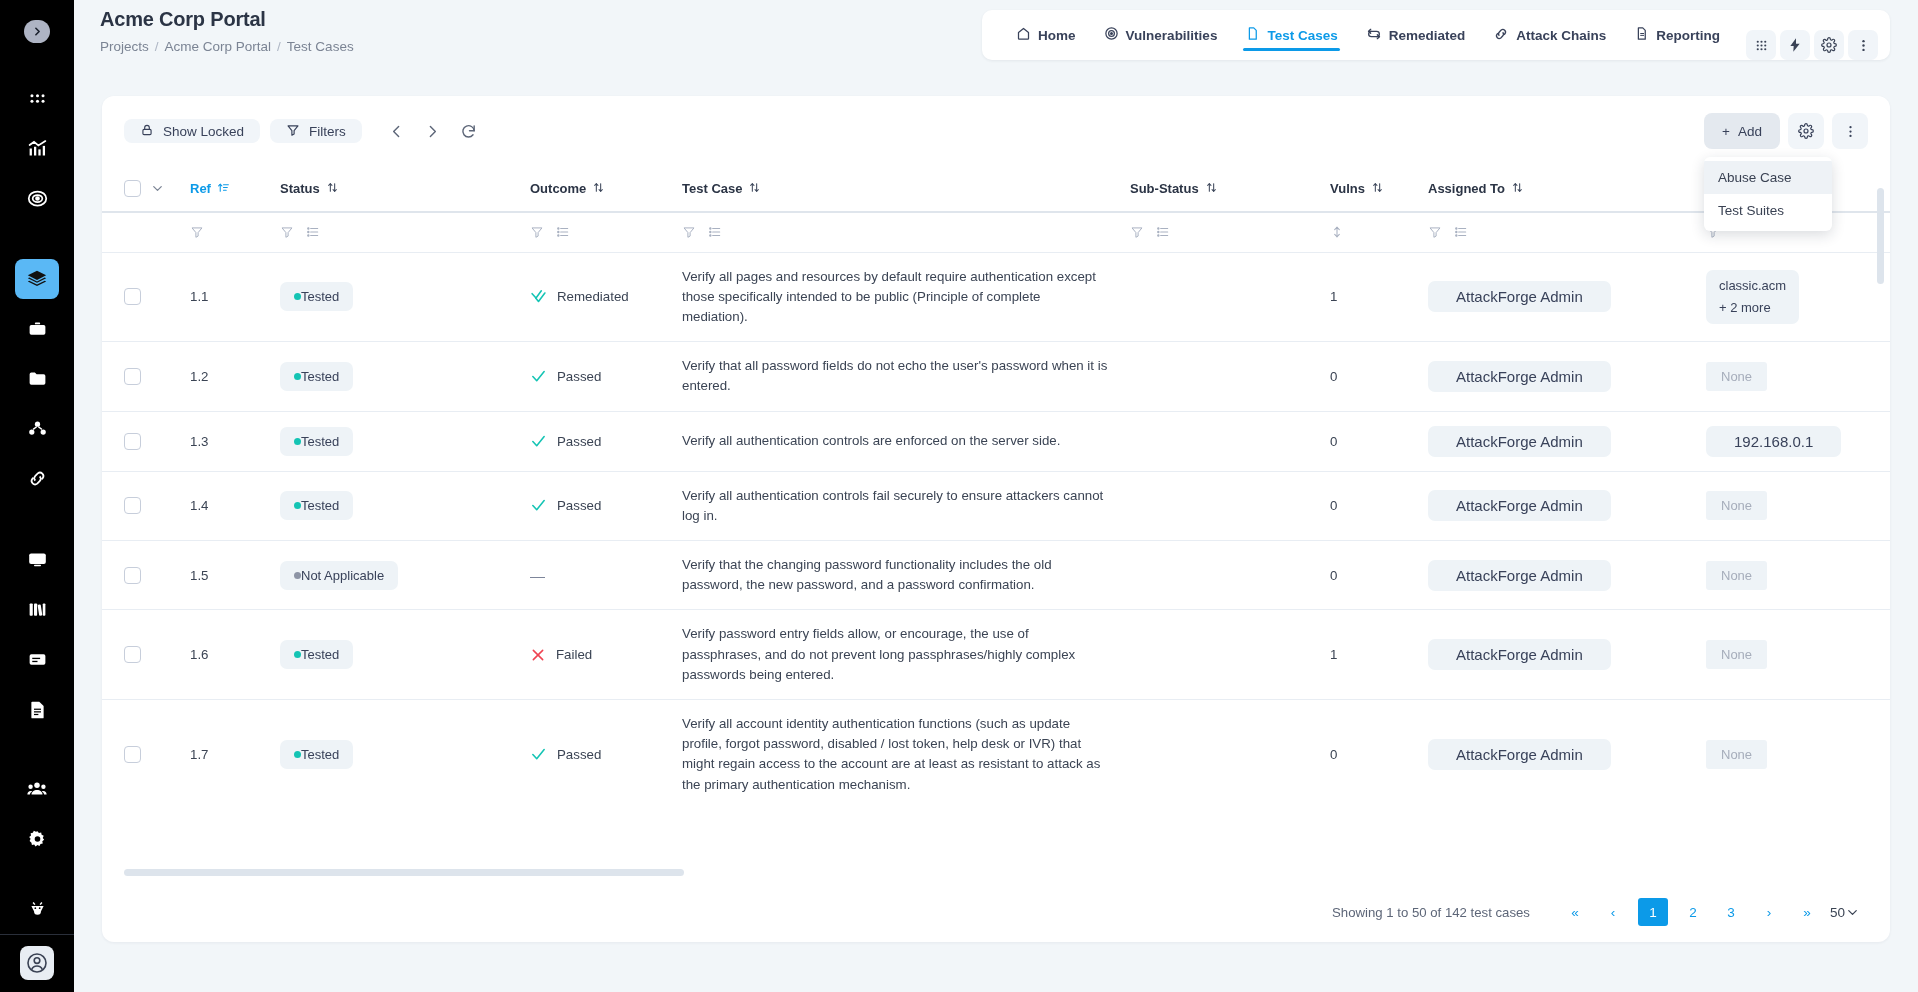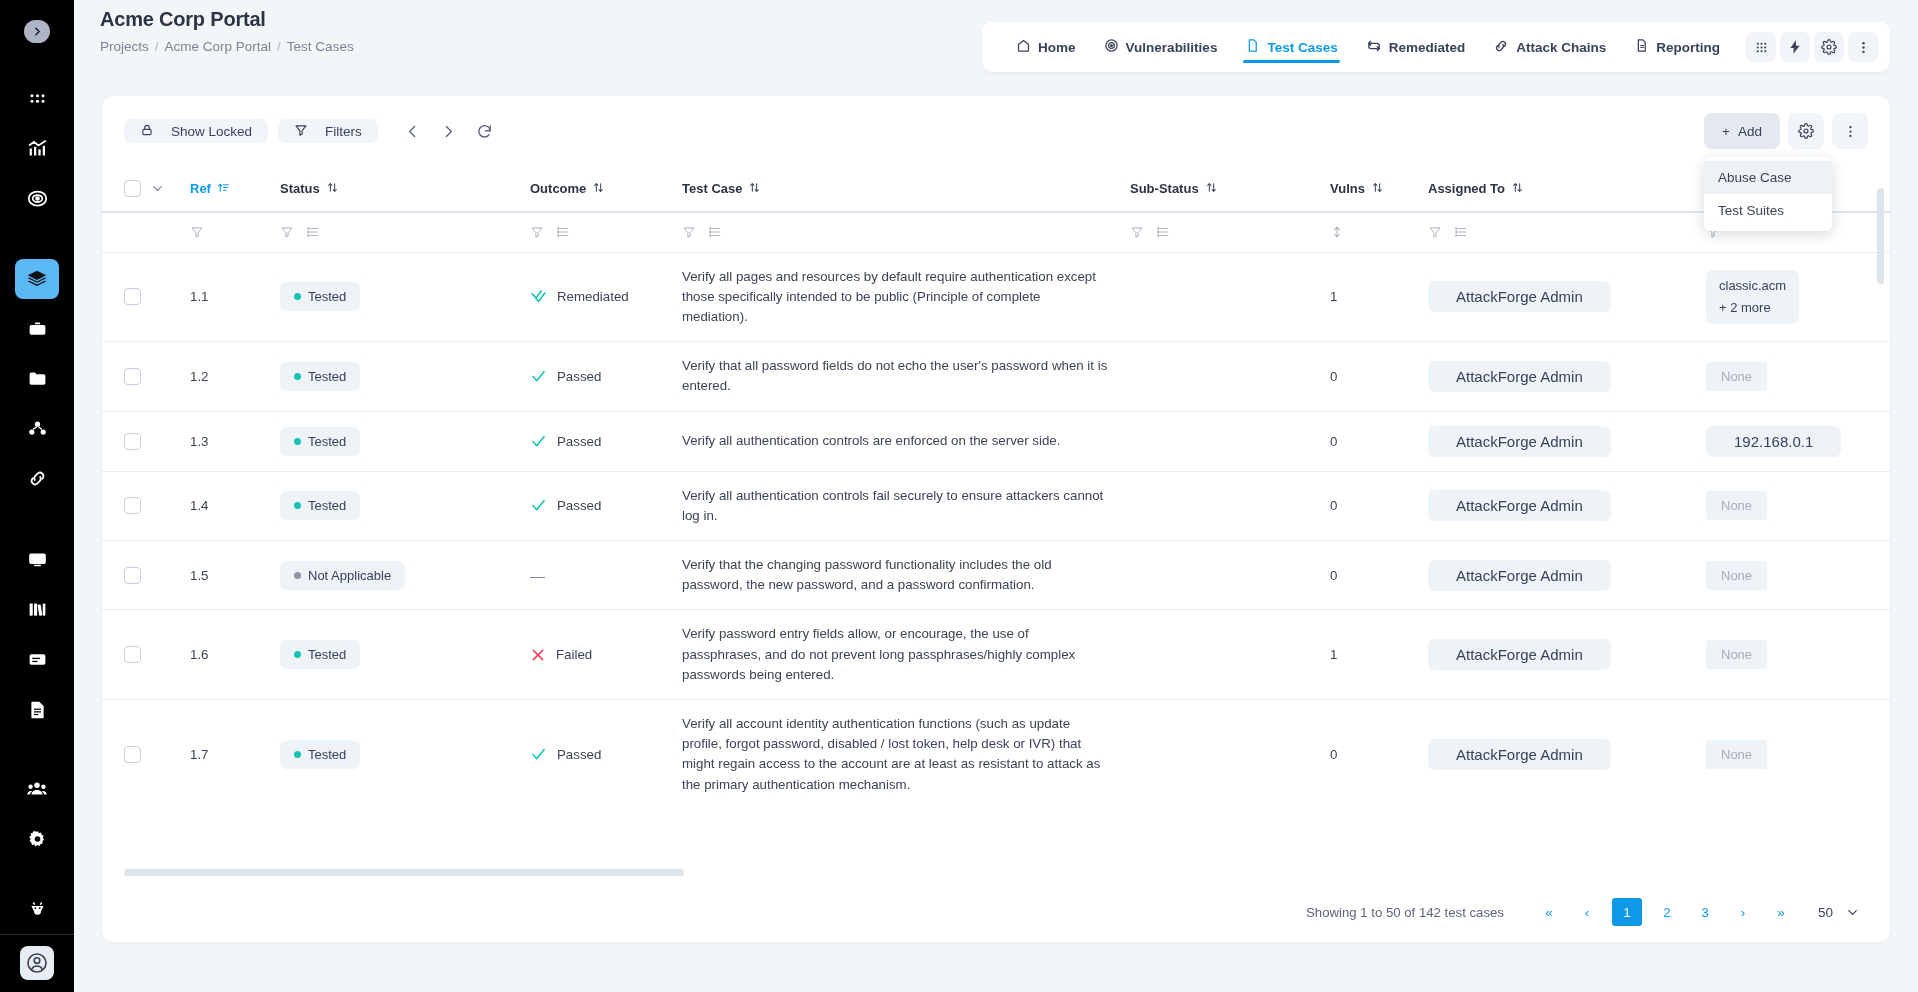--- a/index.html
+++ b/index.html
@@ -61,23 +61,23 @@
   }
   .breadcrumb {
     margin-top: 8px; font-size: 13.5px; color: #7b8494;
     display: flex; gap: 6px; align-items: center;
   }
   .breadcrumb .crumb { cursor: pointer; }
   .breadcrumb .sep { color: #aeb6c4; }
 
   
   .topnav {
-    position: absolute; top: 22px; right: 28px;
+    position: absolute; top: 10px; right: 28px;
     background: #ffffff; border-radius: 10px;
-    height: 50px; display: flex; align-items: center;
+    height: 50px; display: flex; align-items: flex-end;
     padding: 0 12px 0 20px;
     box-shadow: 0 1px 3px rgba(30,40,60,.07);
   }
   .topnav-item {
     display: flex; align-items: center; gap: 7px;
     font-size: 13.5px; font-weight: bold; color: #39425a;
     padding: 0 14px; height: 50px; cursor: pointer;
     position: relative; white-space: nowrap;
   }
   .topnav-item.active { color: #0c9ae8; }
@@ -98,21 +98,21 @@
     background: #ffffff; border-radius: 12px;
     box-shadow: 0 1px 3px rgba(30,40,60,.06);
     overflow: hidden;
   }
   .toolbar {
     height: 70px; display: flex; align-items: center; padding: 0 22px;
     position: relative;
   }
   .btn {
     height: 24px; border-radius: 8px; background: #f1f5f9; border: none;
-    display: flex; align-items: center; gap: 17px; padding: 0 16px;
+    display: flex; align-items: center; gap: 9px; padding: 0 16px;
     font-size: 13.5px; color: #39425a; cursor: pointer;
     font-family: "Liberation Sans", sans-serif;
   }
   .search-box {
     margin-left: 12px; width: 268px; height: 36px; border-radius: 8px;
     background: #f1f5f9; display: flex; align-items: center;
     padding: 0 13px; cursor: text;
   }
   .search-box input {
     flex: 1; border: none; background: transparent; outline: none;
@@ -183,21 +183,21 @@
     font-size: 13.3px; color: #3b4454; vertical-align: middle;
     padding: 14px 0;
   }
   tbody tr.data-row:last-child td { border-bottom: none; }
 
   .cb {
     width: 17px; height: 17px; border: 1.6px solid #c7cedb; border-radius: 4px;
     background: #fff; cursor: pointer; display: block;
   }
   .chip {
-    display: inline-flex; align-items: center; gap: 7px;
+    display: inline-flex; align-items: center; 
     background: #eef3f7; border-radius: 7px; padding: 7px 14px;
     font-size: 13px; color: #39425a;
   }
   .dot { width: 7px; height: 7px; border-radius: 4px; display: inline-block; }
   .dot.tested { background: #14c4b4; }
   .dot.na { background: #8d94a5; }
   .outcome { display: flex; align-items: center; gap: 10px; font-size: 13.3px; color: #3b4454; }
   .chip-plain {
     display: inline-flex; align-items: center; background: #eef3f7;
     border-radius: 7px; padding: 7px 28px; font-size: 15px; color: #39425a;
@@ -240,21 +240,21 @@
     padding-right: 30px; gap: 0px;
   }
   .showing { font-size: 13.2px; color: #5d6678; margin-right: 26px; }
   .pg {
     min-width: 26px; height: 28px; display: flex; align-items: center; justify-content: center;
     font-size: 13.5px; color: #0c9ae8; cursor: pointer; margin: 0 6px;
     border-radius: 3px;
   }
   .pg.current { background: #0c9ae8; color: #ffffff; width: 30px; }
   .page-size {
-    display: flex; align-items: center; gap: 12px; margin-left: 18px;
+    display: flex; align-items: center; gap: 0; margin-left: 4px;
     font-size: 13.5px; color: #3b4454; cursor: pointer;
   }
 </style>
 </head>
 <body>
 
 <div class="sidebar">
   <div class="collapse-btn">
     <svg width="13" height="13" viewBox="0 0 24 24" fill="none" stroke="#1d2330" stroke-width="3" stroke-linecap="round" stroke-linejoin="round">
         <polyline points="9 18 15 12 9 6"></polyline>

